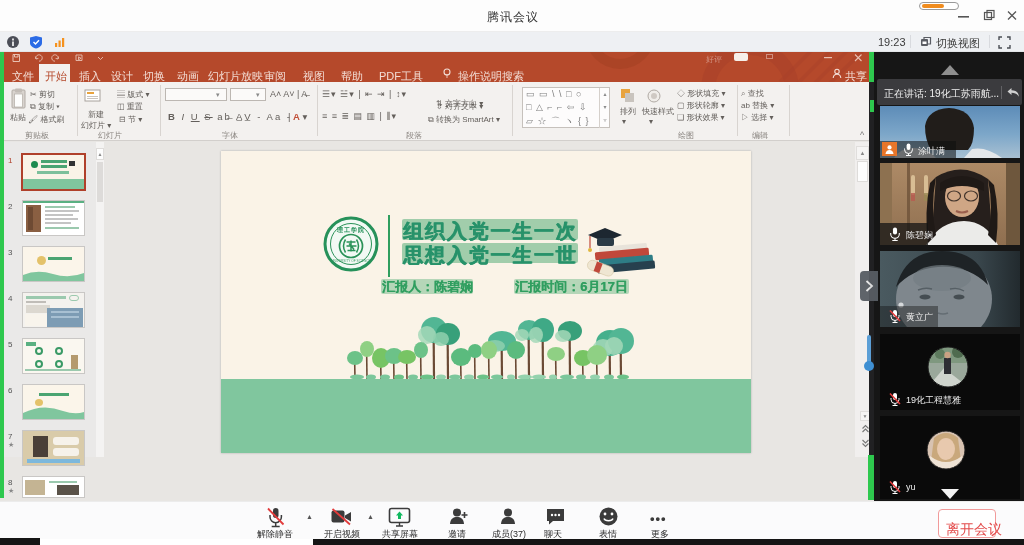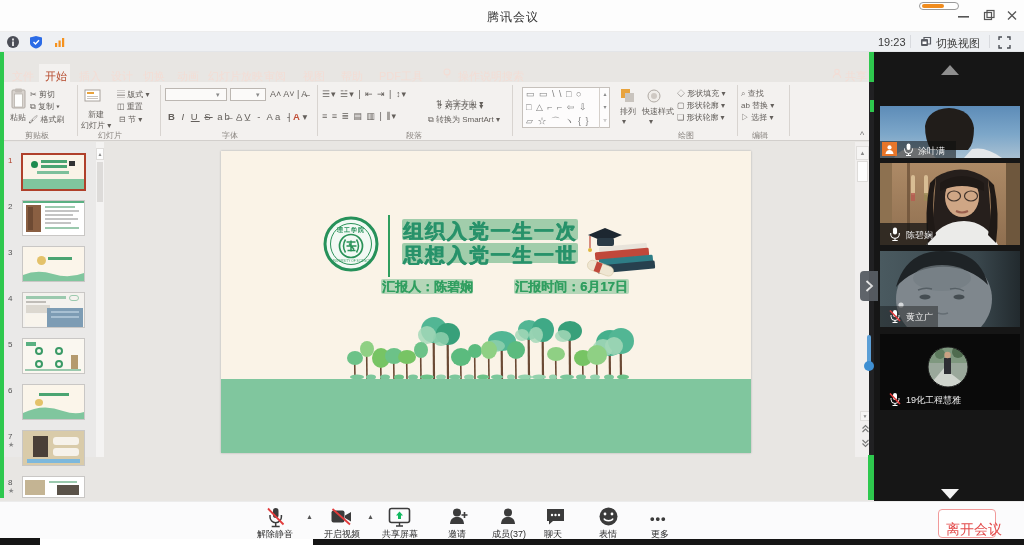--- a/index.html
+++ b/index.html
@@ -48,20 +48,43 @@
   </svg>
   <div class="abs" style="left:936px;top:4px;font-size:11px;color:#3a3a3a">切换视图</div>
   <div class="abs" style="left:989px;top:3px;width:1px;height:13px;background:#d8dade"></div>
   <svg class="abs" style="left:998px;top:4px" width="13" height="13" viewBox="0 0 13 13">
     <path d="M1 4 V1 H4 M9 1 H12 V4 M12 9 V12 H9 M4 12 H1 V9" fill="none" stroke="#4a4d54" stroke-width="1.4"></path>
   </svg>
 </div>
 
 <div class="abs" id="ppt" style="left:0;top:52px;width:874px;height:449px;background:#e8e6e3;overflow:hidden">
 
+  <div class="abs" style="left:0;top:0;width:874px;height:30px;background:#b5492b;overflow:hidden">
+    <svg class="abs" style="left:560px;top:-10px" width="314px" height="44" viewBox="0 0 314 44">
+      <circle cx="190" cy="48" r="42" fill="none" stroke="#a8402a" stroke-width="14" opacity="0.5"></circle>
+      <circle cx="60" cy="-8" r="30" fill="none" stroke="#a03d22" stroke-width="10" opacity="0.45"></circle>
+      <path d="M220 40 L260 0 M235 44 L278 1 M250 46 L296 0 M265 46 L314 -2" stroke="#a8402a" stroke-width="4" opacity="0.4"></path>
+    </svg>
+    <svg class="abs" style="left:12px;top:1px" width="92" height="10" viewBox="0 0 92 10">
+      <g stroke="#e8c0b2" fill="none" stroke-width="1">
+        <path d="M1 8.5 V1.5 H7.5 V8.5 Z M2.5 1.5 V4 H6 V1.5"></path>
+        <path d="M24 6 A3.2 3.2 0 1 1 27 8.2 M24 6 l-0.6-2.4 M24 6 l2.4-0.6" stroke-width="0.9"></path>
+        <path d="M46 6 A3.2 3.2 0 1 0 43 8.2 M46 6 l0.6-2.4 M46 6 l-2.4-0.6" stroke-width="0.9"></path>
+        <path d="M64 2 h6 v5.5 h-6 Z M66.5 3.8 l2.5 1.5 l-2.5 1.5 Z" stroke-width="0.9"></path>
+        <path d="M86 4 l2.5 2.5 l2.5-2.5" stroke-width="0.9"></path>
+      </g>
+    </svg>
+    <div class="abs" style="left:706px;top:2px;font-size:8px;color:#d8a193;opacity:.85">好评</div>
+    <div class="abs" style="left:734px;top:1px;width:14px;height:8px;background:#f6efe9;border-radius:2px"></div>
+    <div class="abs" style="left:766px;top:2px;width:7px;height:5px;border:1px solid #d8a193;opacity:.8"></div>
+    <svg class="abs" style="left:822px;top:1px" width="44" height="9" viewBox="0 0 44 9">
+      <rect x="2" y="4" width="8" height="1.2" fill="#e8c0b2"></rect>
+      <path d="M33 1.5 L39.5 8 M39.5 1.5 L33 8" stroke="#e8c0b2" stroke-width="1.1"></path>
+    </svg>
+  </div>
 
   <div class="abs" id="tabs" style="left:0;top:12px;width:874px;height:18px;font-size:11px;color:#f3ddd5">
     <div class="abs" style="left:12px;top:5px">文件</div>
     <div class="abs" style="left:39px;top:0;width:31px;height:18px;background:#f3f1ef"></div>
     <div class="abs" style="left:45px;top:5px;color:#b5492b">开始</div>
     <div class="abs" style="left:79px;top:5px">插入</div>
     <div class="abs" style="left:111px;top:5px">设计</div>
     <div class="abs" style="left:143px;top:5px">切换</div>
     <div class="abs" style="left:177px;top:5px">动画</div>
     <div class="abs" style="left:208px;top:5px">幻灯片放映</div>
@@ -144,21 +167,21 @@
     <div class="g" style="left:620px;top:24px">排列</div>
     <div class="g" style="left:622px;top:35px">▾</div>
     <svg class="abs" style="left:646px;top:6px" width="16" height="16" viewBox="0 0 16 16">
         <circle cx="8" cy="8" r="6" fill="#f0ede9" stroke="#b0aaa4"></circle>
         <circle cx="8" cy="8" r="3" fill="#cfc9c3"></circle>
       </svg>
     <div class="g" style="left:642px;top:24px">快速样式</div>
     <div class="g" style="left:649px;top:35px">▾</div>
     <div class="g" style="left:677px;top:6px">◇ 形状填充 ▾</div>
     <div class="g" style="left:677px;top:18px">▢ 形状轮廓 ▾</div>
-    <div class="g" style="left:677px;top:30px">❑ 形状轮廓 ▾</div>
+    <div class="g" style="left:677px;top:30px">❑ 形状效果 ▾</div>
 
     <div class="g" style="left:741px;top:6px">⌕ 查找</div>
     <div class="g" style="left:741px;top:18px">ab 替换 ▾</div>
     <div class="g" style="left:741px;top:30px">▷ 选择 ▾</div>
     <div class="abs" style="left:860px;top:48px;font-size:9px;color:#7a7a7a">^</div>
   </div>
 
   <div class="abs" id="thumbs" style="left:4px;top:90px;width:100px;height:315px;background:#eae9e8">
     <div class="tn" style="left:4px;top:14px;color:#b0402a">1</div>
     <div class="th" style="left:19px;top:13px;background:#faf3e7;box-shadow:0 0 0 2px #b0402a">
@@ -373,20 +396,27 @@
         <path d="M1.5 4.5 L4.5 1.5 L7.5 4.5 M1.5 8 L4.5 5 L7.5 8" stroke="#777" fill="none" stroke-width="1.1"></path>
         <path d="M1.5 16 L4.5 19 L7.5 16 M1.5 19.5 L4.5 22.5 L7.5 19.5" stroke="#777" fill="none" stroke-width="1.1"></path>
       </svg>
   </div>
 
 
 </div>
 
 <div class="abs" id="sidebar" style="left:874px;top:52px;width:150px;height:449px;background:#161616;overflow:hidden">
   <div class="abs" style="left:67px;top:13px;width:0;height:0;border-left:9px solid transparent;border-right:9px solid transparent;border-bottom:10px solid #8f8f8f"></div>
+  <div class="abs" style="left:3px;top:27px;width:145px;height:26px;background:#3b3b3e;border-radius:2px">
+    <div class="abs" style="left:7px;top:8px;font-size:10px;color:#f0f0f0;white-space:nowrap">正在讲话: 19化工苏雨航...</div>
+    <div class="abs" style="left:124px;top:7px;width:1px;height:13px;background:#626265"></div>
+    <svg class="abs" style="left:129px;top:8px" width="14" height="11" viewBox="0 0 14 11">
+        <path d="M5.5 1 L1.5 4.5 L5.5 8 V5.8 C9 5.8 11.5 7 12.8 9.8 C12.8 5.5 10 3.2 5.5 3.2 Z" fill="#cfcfcf"></path>
+      </svg>
+  </div>
 
   <div class="abs" style="left:6px;top:54px;width:140px;height:52px;overflow:hidden;background:#000">
     <svg width="140" height="52" viewBox="0 0 140 52" preserveAspectRatio="none">
       <defs>
           <linearGradient id="t1b" x1="0" y1="0" x2="0" y2="1">
             <stop offset="0" stop-color="#5d8cb8"></stop>
             <stop offset="0.55" stop-color="#7da7c9"></stop>
             <stop offset="1" stop-color="#a8c0d2"></stop>
           </linearGradient>
         </defs>
@@ -489,20 +519,42 @@
       <circle cx="68" cy="33" r="20" fill="none" stroke="#1c1c1c" stroke-width="1"></circle>
     </svg>
     <svg class="abs" style="left:9px;top:58px" width="12" height="14" viewBox="0 0 12 14">
         <rect x="4" y="1" width="4" height="7" rx="2" fill="#fff"></rect>
         <path d="M2 6 v1.5 a4 4 0 0 0 8 0 V6 M6 11.5 v2 M3.5 13.5 h5" stroke="#fff" stroke-width="1" fill="none"></path>
         <line x1="1" y1="1.5" x2="11" y2="12" stroke="#e23b3b" stroke-width="1.6"></line>
       </svg>
     <div class="nm" style="left:26px;top:60px">19化工程慧雅</div>
   </div>
 
+  <div class="abs" style="left:6px;top:364px;width:140px;height:83px;overflow:hidden;background:#0a0a0a">
+    <svg width="140" height="83" viewBox="0 0 140 83">
+      <defs>
+          <clipPath id="c5">
+            <circle cx="66" cy="34" r="19"></circle>
+          </clipPath>
+        </defs>
+      <g clip-path="url(#c5)">
+        <rect x="47" y="15" width="38" height="38" fill="#d8c3b2"></rect>
+        <path d="M54 22 Q66 12 78 22 L82 53 L50 53 Z" fill="#c9a87c"></path>
+        <ellipse cx="66" cy="33" rx="9" ry="11" fill="#e8c9ae"></ellipse>
+        <path d="M50 40 Q66 52 82 40 L82 53 L50 53 Z" fill="#efe3d5"></path>
+      </g>
+      <circle cx="66" cy="34" r="19" fill="none" stroke="#1c1c1c" stroke-width="1"></circle>
+    </svg>
+    <svg class="abs" style="left:9px;top:64px" width="12" height="14" viewBox="0 0 12 14">
+        <rect x="4" y="1" width="4" height="7" rx="2" fill="#fff"></rect>
+        <path d="M2 6 v1.5 a4 4 0 0 0 8 0 V6 M6 11.5 v2 M3.5 13.5 h5" stroke="#fff" stroke-width="1" fill="none"></path>
+        <line x1="1" y1="1.5" x2="11" y2="12" stroke="#e23b3b" stroke-width="1.6"></line>
+      </svg>
+    <div class="nm" style="left:26px;top:66px">yu</div>
+  </div>
   <div class="abs" style="left:67px;top:437px;width:0;height:0;border-left:9px solid transparent;border-right:9px solid transparent;border-top:10px solid #f2f2f2"></div>
 </div>
 <div class="abs" style="left:867px;top:335px;width:4px;height:30px;border-radius:2px;background:#5c9fd6;z-index:6"></div>
 <div class="abs" style="left:864px;top:361px;width:10px;height:10px;border-radius:50%;background:#3f8fd2;z-index:6"></div>
 
 <div class="abs" style="left:860px;top:271px;width:18px;height:30px;background:#585d63;border-radius:4px 0 0 4px;opacity:.95;z-index:6">
   <svg class="abs" style="left:4px;top:8px" width="10" height="14" viewBox="0 0 10 14">
       <path d="M2.5 2 L8 7 L2.5 12" stroke="#e8e8e8" stroke-width="1.8" fill="none"></path>
     </svg>
 </div>

